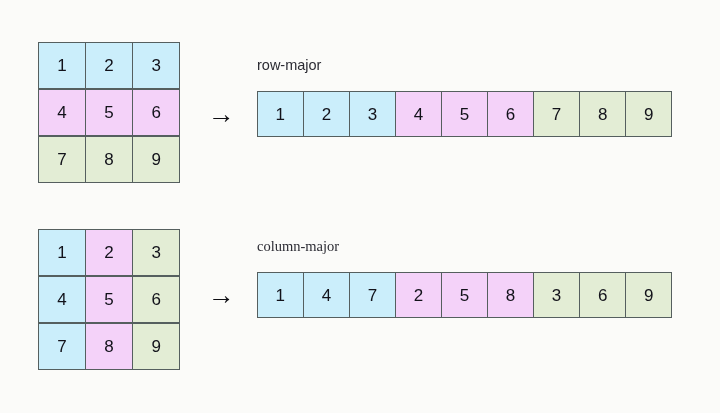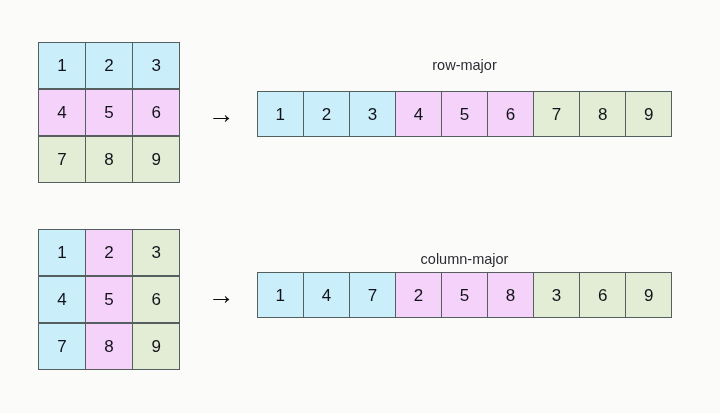--- a/index.html
+++ b/index.html
@@ -74,36 +74,36 @@
     justify-content: center;
     color: #0d0d12;
     font-size: 27px;
     line-height: 1;
     user-select: none;
   }
 
   
   .caption {
     position: absolute;
-    text-align: center;
+    text-align: left;
     font-size: 14.5px;
     color: #2b2b33;
     line-height: 1;
     white-space: nowrap;
   }
 
   
   #matrix-row-major   { left: 38px;  top: 42px;  width: 142px; height: 141px; }
   #matrix-col-major   { left: 38px;  top: 229px; width: 142px; height: 141px; }
   #arrow-row-major    { left: 196px; top: 92px;  width: 50px;  height: 44px; }
   #arrow-col-major    { left: 196px; top: 273px; width: 50px;  height: 44px; }
   #array-row-major    { left: 257px; top: 91px;  width: 415px; height: 46px; }
   #array-col-major    { left: 257px; top: 272px; width: 415px; height: 46px; }
   #caption-row-major  { left: 257px; top: 58px;  width: 415px; }
-  #caption-col-major  { left: 257px; top: 252px; width: 415px; }
+  #caption-col-major  { left: 257px; top: 239px; width: 415px; font-family: Liberation Serif, serif; }
 </style>
 </head>
 <body>
 
 <div id="stage">
 
   <div id="matrix-row-major" class="matrix">
       <div class="cell c-blue">1</div>
       <div class="cell c-blue">2</div>
       <div class="cell c-blue">3</div>

